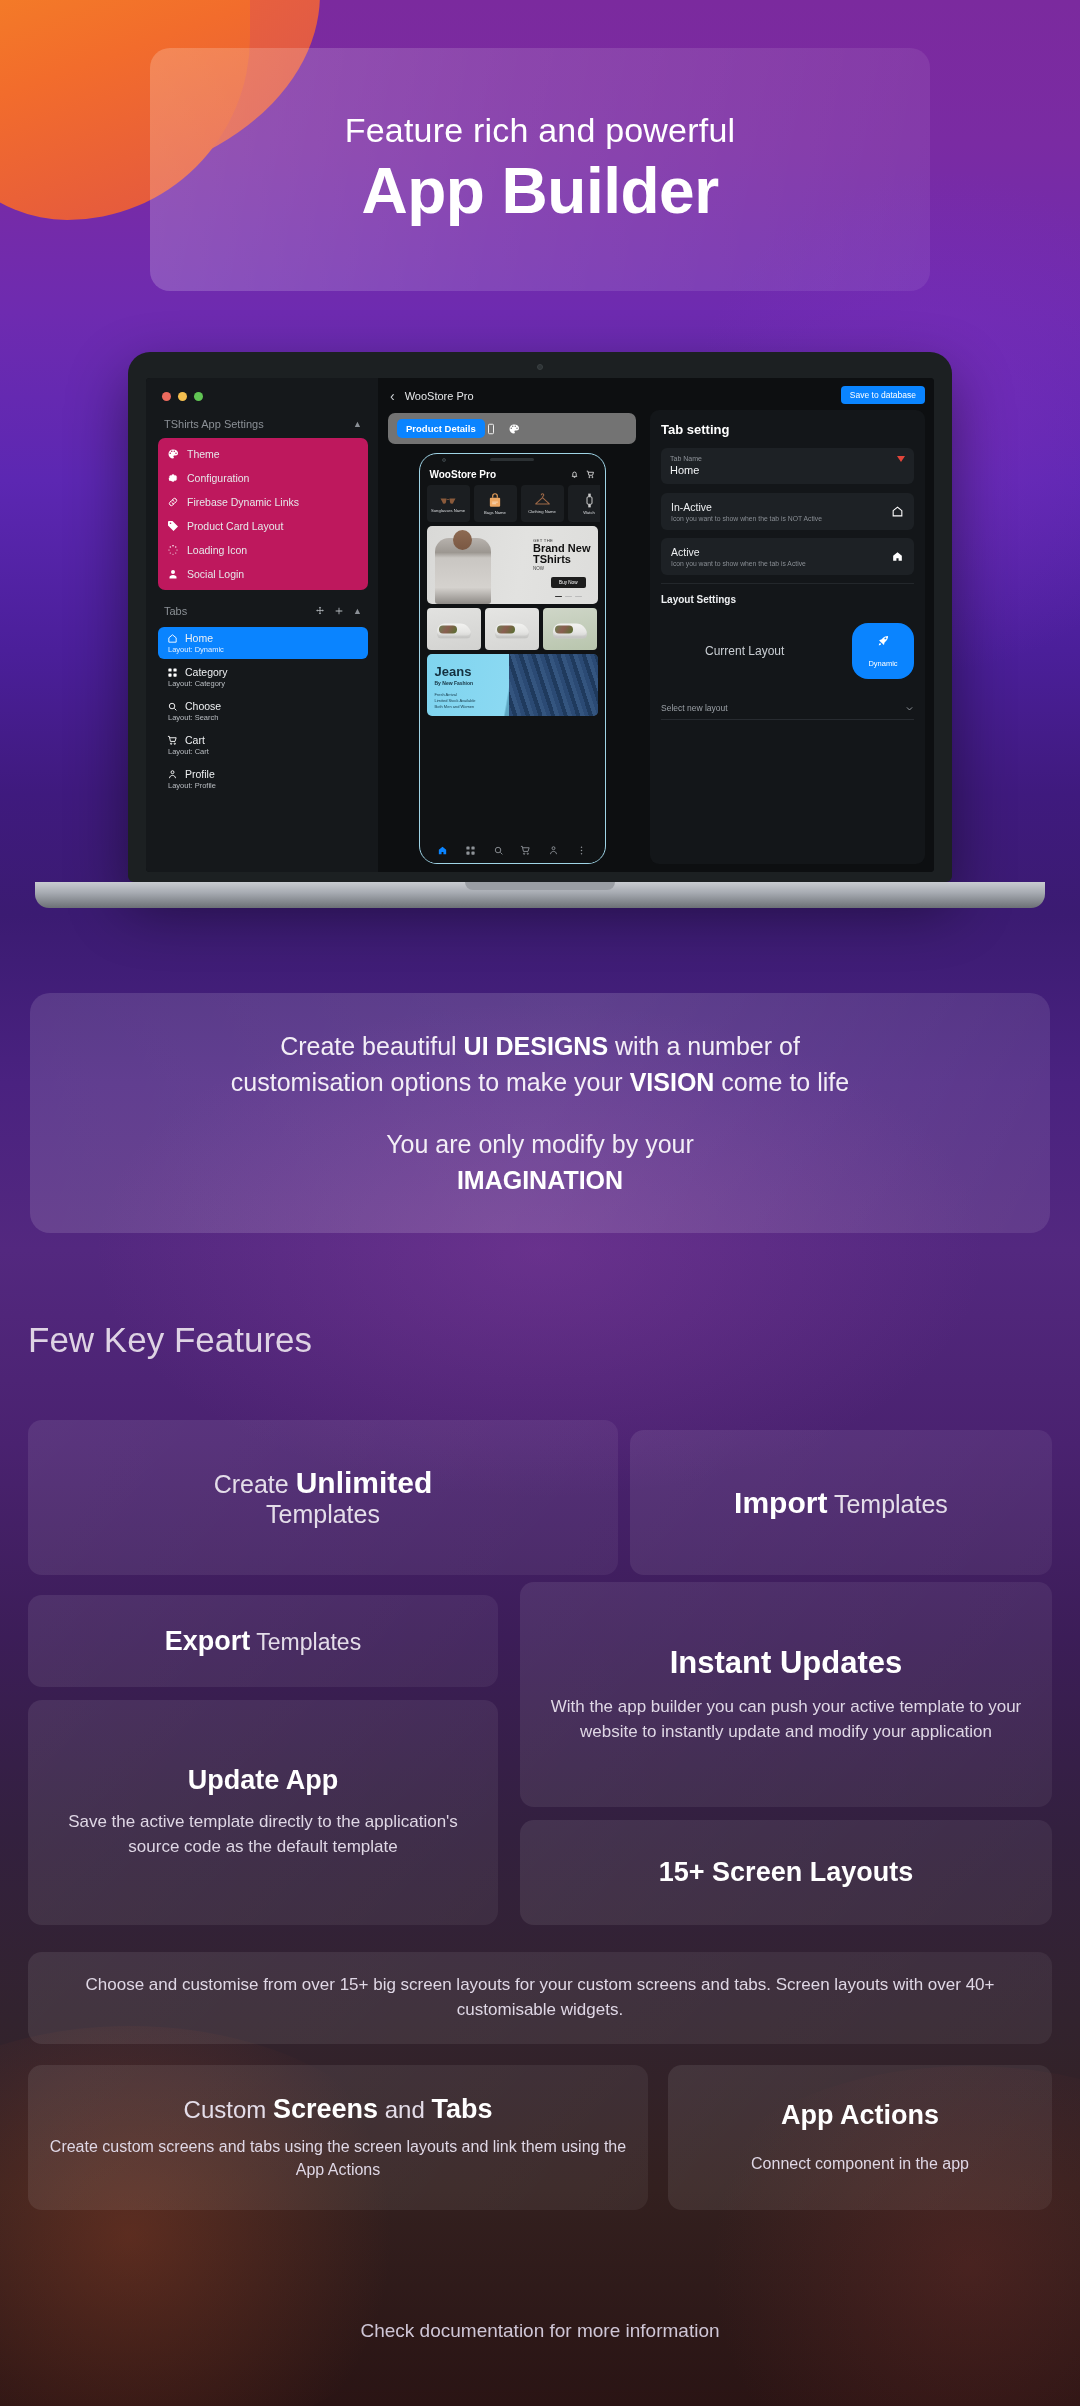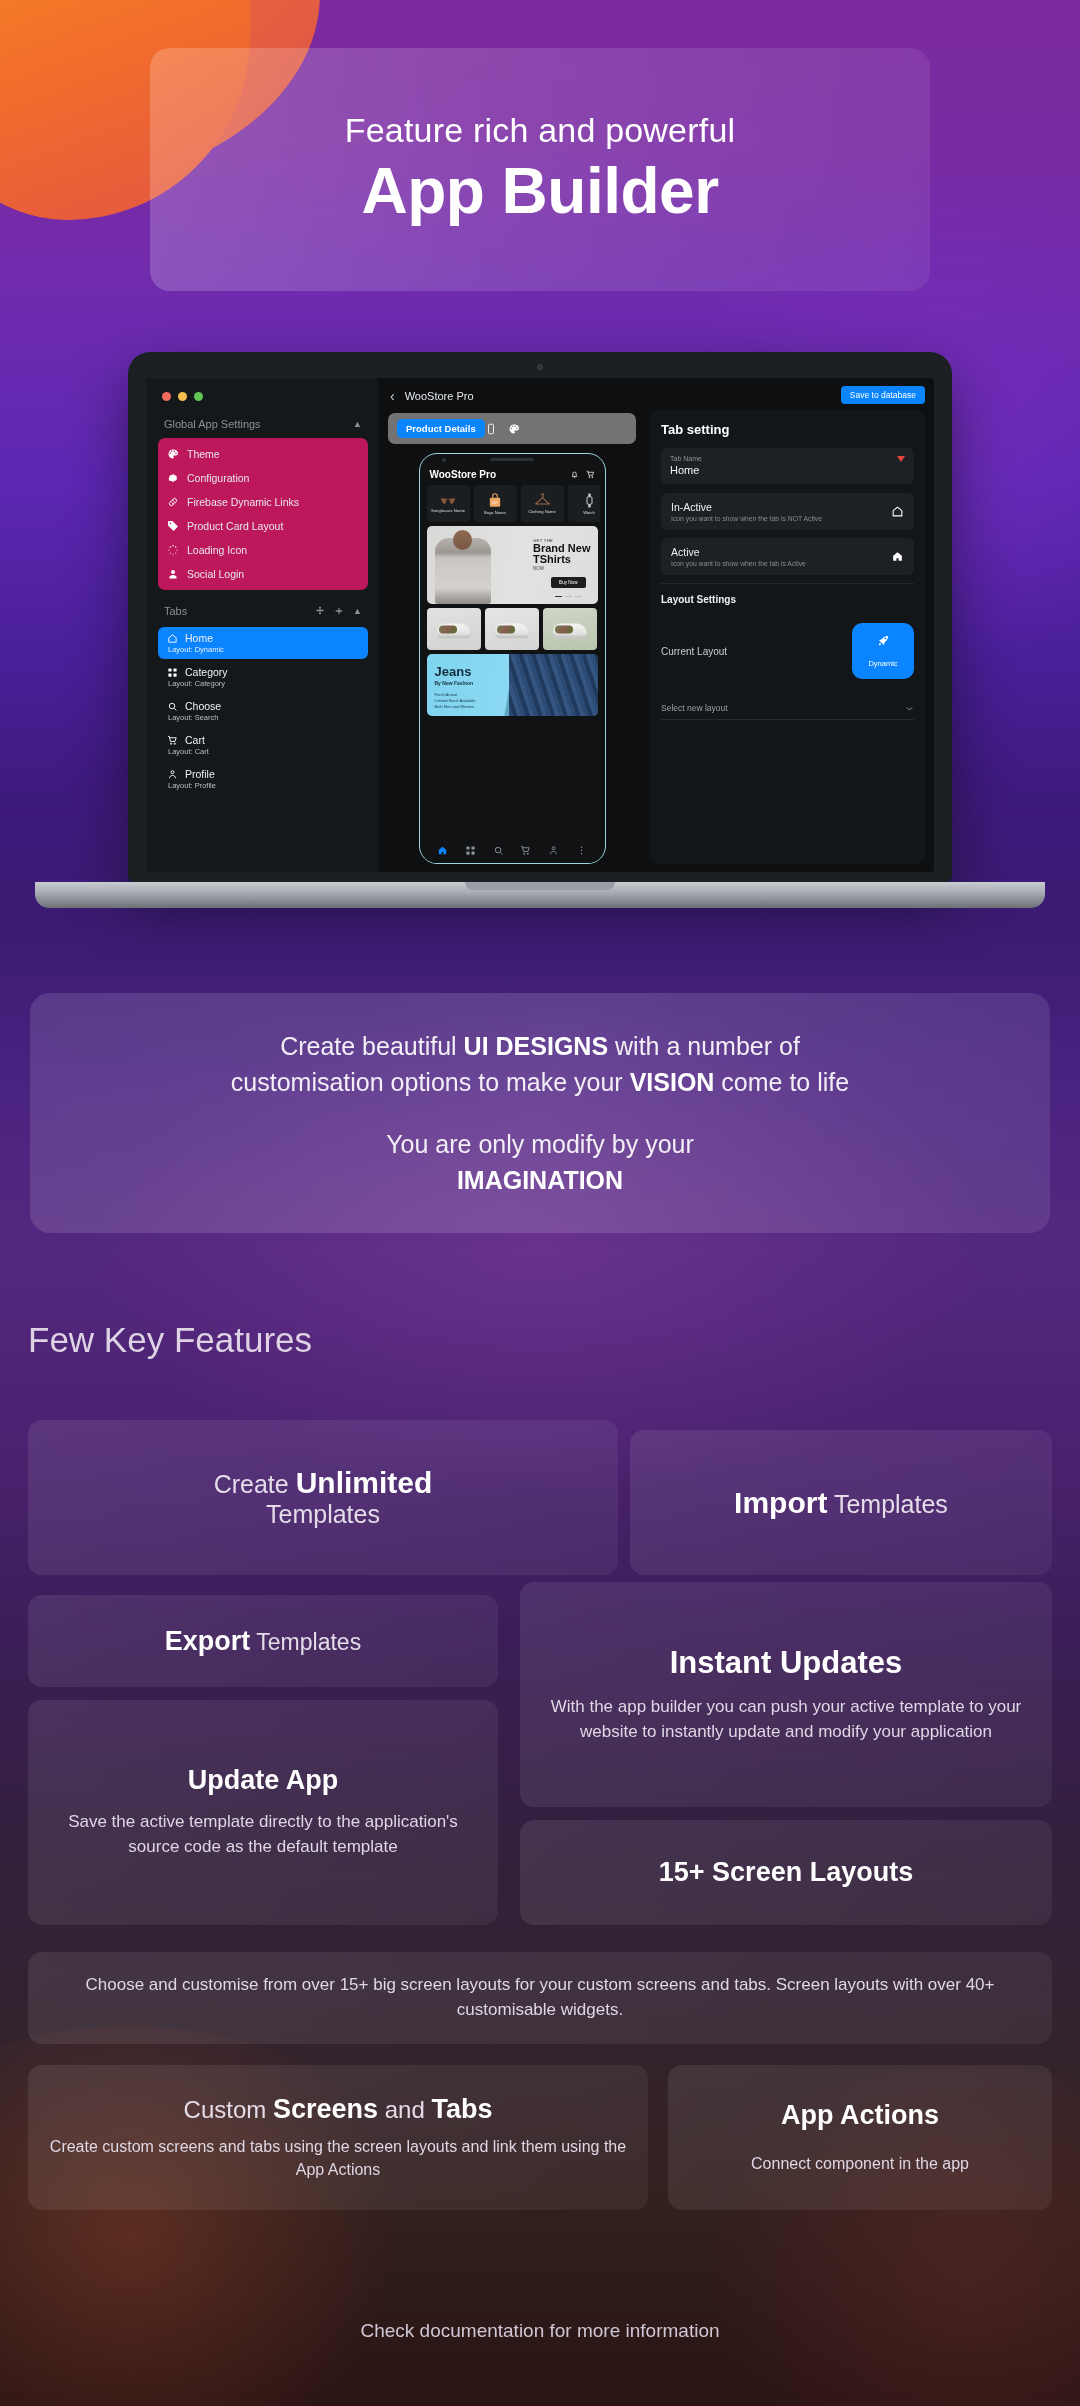--- a/index.html
+++ b/index.html
@@ -244,23 +244,23 @@
   .rp-field .val { color:#f2f4f6; font-size:11px; margin-top:2px; }
   .rp-field .caret-red { position:absolute; right:9px; top:8px; width:0;height:0;
     border-left:4px solid transparent;border-right:4px solid transparent;border-top:6px solid #e2453a; }
   .rp-row { background:#1d2125; border-radius:6px; padding:8px 10px; margin-bottom:8px;
     display:flex; align-items:center; justify-content:space-between; }
   .rp-row .t { color:#eef0f2; font-size:10.5px; }
   .rp-row .d { color:#888d93; font-size:6.8px; margin-top:2px; }
   .rp-div { height:1px; background:#23272b; margin:8px 0 10px 0; }
   .rp-h2 { color:#eef0f2; font-size:10px; font-weight:bold; margin-bottom:18px; }
   .rp-cur { display:flex; align-items:center; justify-content:space-between; }
-  .rp-cur .t { color:#c9ced3; font-size:10px; }
+  .rp-cur .t { color:#c9ced3; font-size:12px;margin-left:44px; }
   .dyn-btn {
-    background:#0a84ff; border-radius:10px; width:62px; height:56px; color:#fff;
+    background:#0a84ff; border-radius:16px; width:62px; height:56px; color:#fff;
     display:flex; flex-direction:column; align-items:center; justify-content:center; gap:12px;
     font-size:7.5px;
   }
   .rp-select {
     margin-top:24px; display:flex; align-items:center; justify-content:space-between;
     border-bottom:1px solid #272b30; padding-bottom:6px;
   }
   .rp-select .t { color:#9ba0a6; font-size:8.5px; }
 
   
@@ -341,21 +341,21 @@
       <div class="screen">
 
         <div class="bd-side">
           <div class="bd-dots">
             <i class="dot-r"></i>
             <i class="dot-y"></i>
             <i class="dot-g"></i>
           </div>
 
           <div class="bd-sec-head">
-            <span>Global App Settings</span>
+            <span>TShirts App Settings</span>
             <span class="caret">▲</span>
           </div>
 
           <div class="bd-list">
             <div class="bd-item">
               <svg class="gi" viewBox="0 0 24 24">
                   <path fill="#fff" d="M12 3a9 9 0 100 18c1 0 1.8-.8 1.8-1.8 0-.5-.2-.9-.5-1.2-.3-.3-.5-.7-.5-1.1 0-1 .8-1.8 1.8-1.8H17a5 5 0 005-5c0-3.9-4-7.1-10-7.1zM6.5 12a1.5 1.5 0 110-3 1.5 1.5 0 010 3zm3-4a1.5 1.5 0 110-3 1.5 1.5 0 010 3zm5 0a1.5 1.5 0 110-3 1.5 1.5 0 010 3zm3.5 4a1.5 1.5 0 110-3 1.5 1.5 0 010 3z"></path>
                 </svg>
               <span>Theme</span>
             </div>

